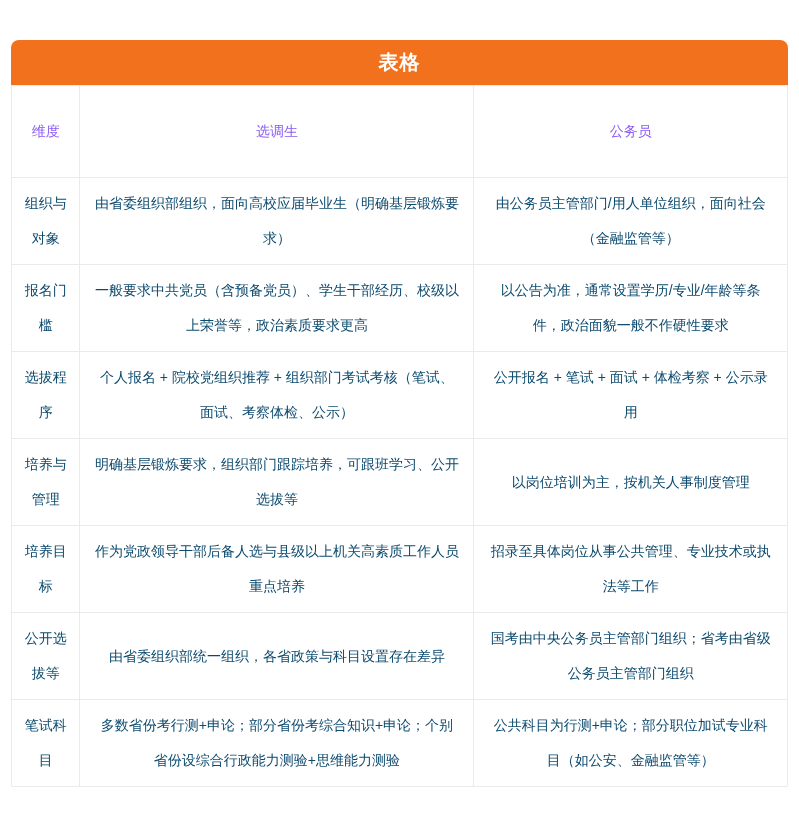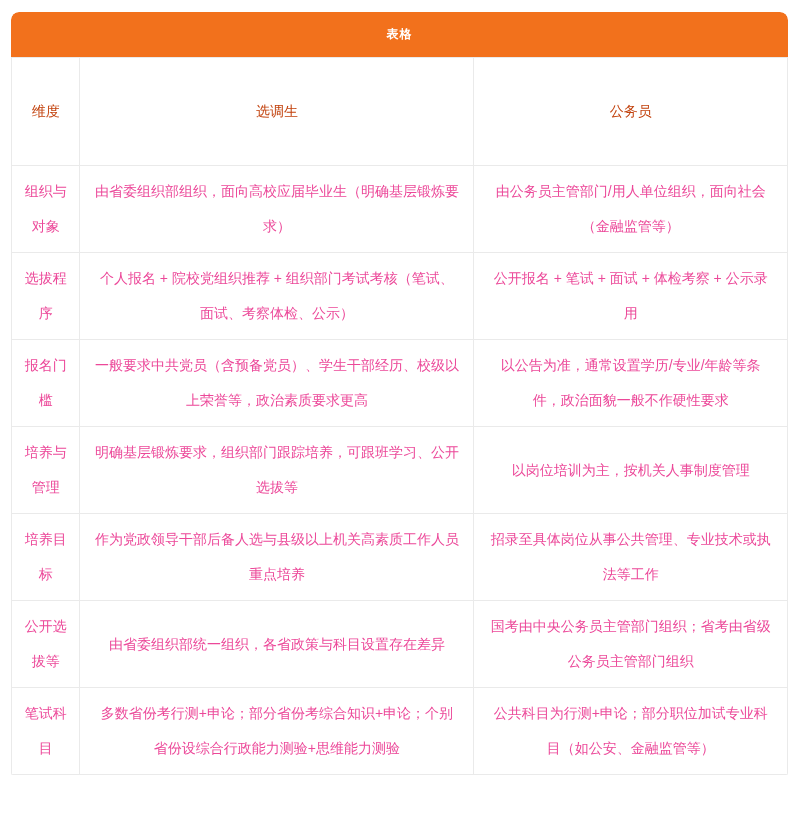--- a/index.html
+++ b/index.html
@@ -19,48 +19,49 @@
     border-radius: 8px 8px 2px 2px;
     overflow: hidden;
   }
   .card-header {
     background: var(--accent, #F2711C);
     color: #ffffff;
     height: 45px;
     display: flex;
     align-items: center;
     justify-content: center;
-    font-size: 12px;
+    font-size: 20px;
     font-weight: bold;
     letter-spacing: 1px;
     border-radius: 8px 8px 0 0;
+    margin-top: 28px;
   }
   table.cmp {
     width: 100%;
     border-collapse: collapse;
     table-layout: fixed;
     background: #ffffff;
   }
   table.cmp col.c-dim { width: 8.8%; }
   table.cmp col.c-xds { width: 50.8%; }
   table.cmp col.c-gwy { width: 40.4%; }
   table.cmp th, table.cmp td {
     border: 1px solid #eaeaea;
     text-align: center;
     vertical-align: middle;
     font-weight: normal;
-    color: #ec4899;
+    color: #0c4a6e;
     font-size: 14px;
     line-height: 2.5;
     padding: 8px 14px;
     word-break: break-all;
   }
   table.cmp thead th {
-    padding: 36px 10px;
-    color: #c2410c;
+    padding: 28px 10px;
+    color: #8b5cf6;
   }
   table.cmp tbody th {
     padding: 8px 10px;
   }
 </style>
 </head>
 <body>
 
 <div class="page">
   <div class="card">
@@ -80,28 +81,28 @@
           <th>公务员</th>
         </tr>
       </thead>
       <tbody>
         <tr>
           <th>组织与对象</th>
           <td>由省委组织部组织，面向高校应届毕业生（明确基层锻炼要求）</td>
           <td>由公务员主管部门/用人单位组织，面向社会（金融监管等）</td>
         </tr>
         <tr>
+          <th>报名门槛</th>
+          <td>一般要求中共党员（含预备党员）、学生干部经历、校级以上荣誉等，政治素质要求更高</td>
+          <td>以公告为准，通常设置学历/专业/年龄等条件，政治面貌一般不作硬性要求</td>
+        </tr>
+        <tr>
           <th>选拔程序</th>
           <td>个人报名 + 院校党组织推荐 + 组织部门考试考核（笔试、面试、考察体检、公示）</td>
           <td>公开报名 + 笔试 + 面试 + 体检考察 + 公示录用</td>
-        </tr>
-        <tr>
-          <th>报名门槛</th>
-          <td>一般要求中共党员（含预备党员）、学生干部经历、校级以上荣誉等，政治素质要求更高</td>
-          <td>以公告为准，通常设置学历/专业/年龄等条件，政治面貌一般不作硬性要求</td>
         </tr>
         <tr>
           <th>培养与管理</th>
           <td>明确基层锻炼要求，组织部门跟踪培养，可跟班学习、公开选拔等</td>
           <td>以岗位培训为主，按机关人事制度管理</td>
         </tr>
         <tr>
           <th>培养目标</th>
           <td>作为党政领导干部后备人选与县级以上机关高素质工作人员重点培养</td>
           <td>招录至具体岗位从事公共管理、专业技术或执法等工作</td>

